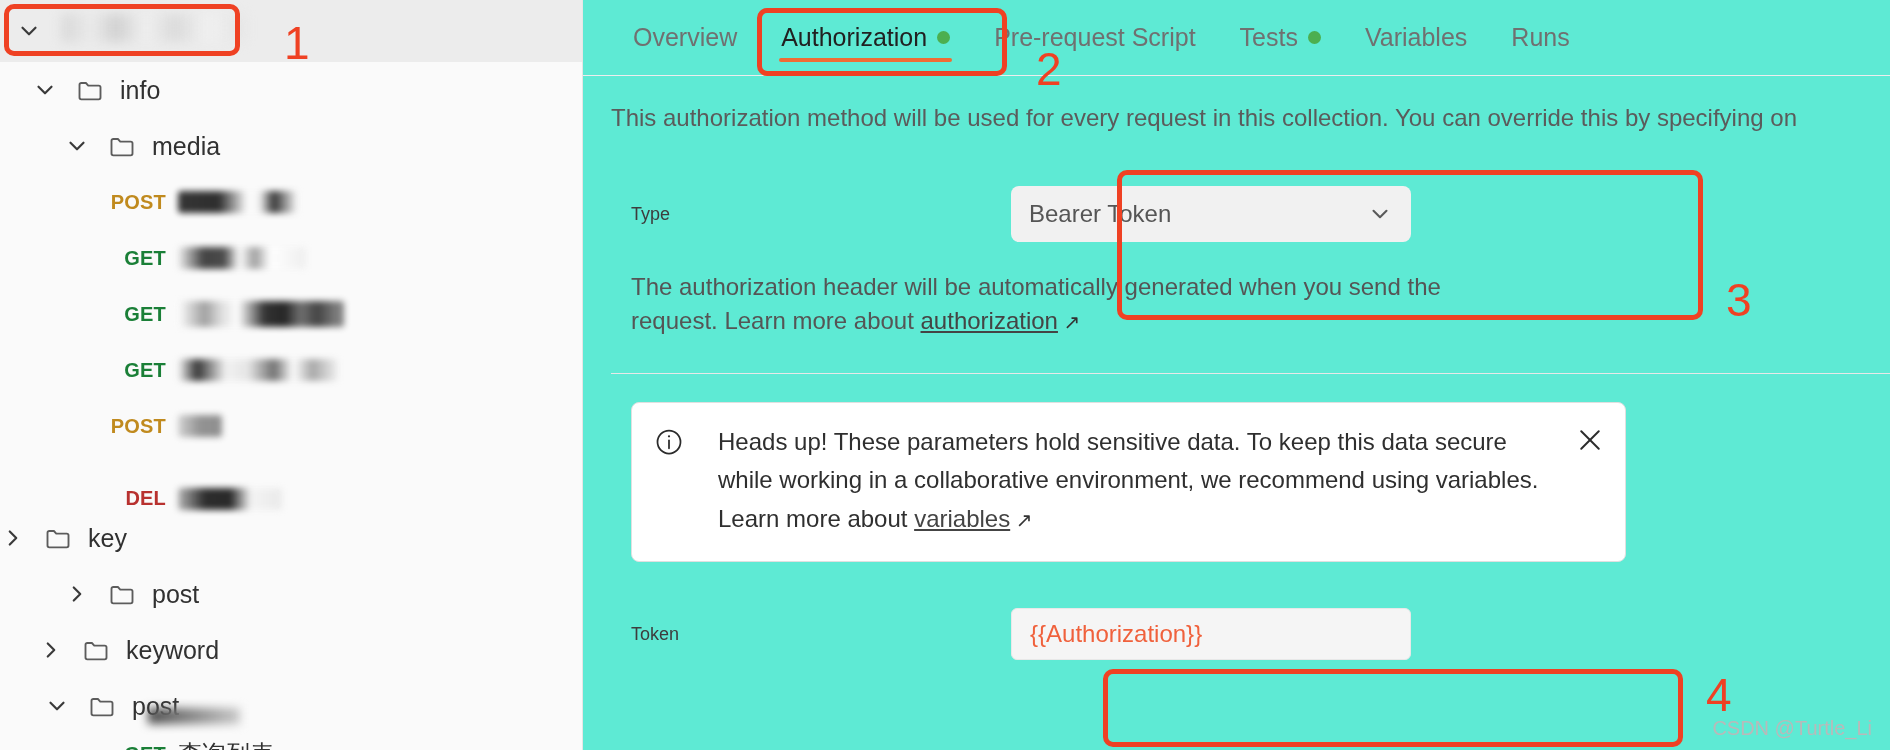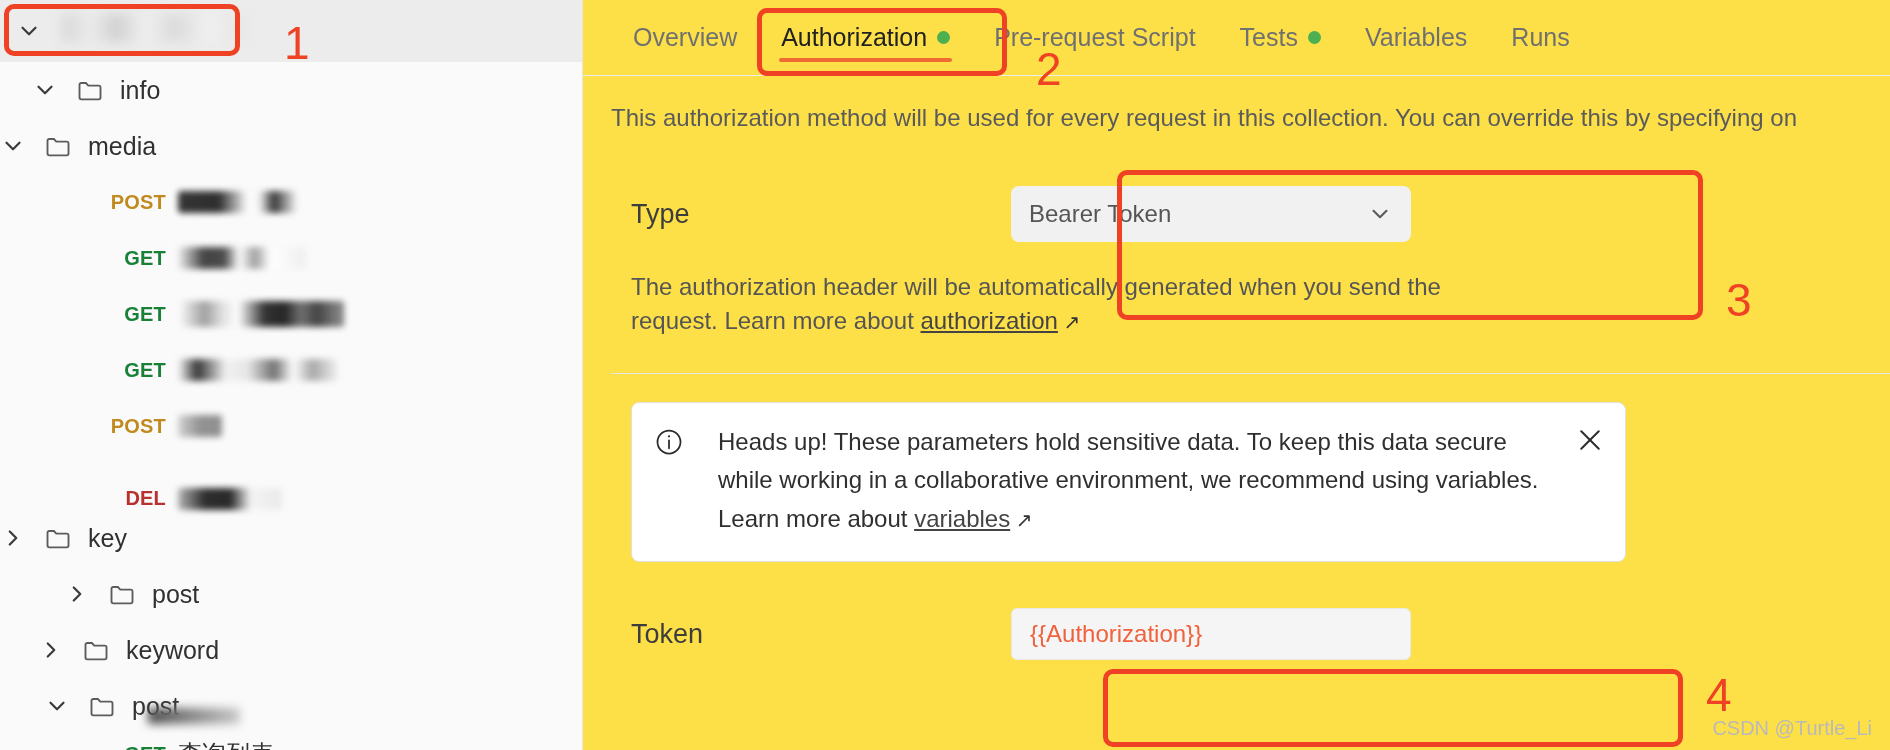--- a/index.html
+++ b/index.html
@@ -93,21 +93,21 @@
         rgba(215,215,215,0.85) 62%,
         rgba(248,248,248,0.4) 80%,
         rgba(225,225,225,0.7) 100%);
   }
 
   
   .main {
     flex: 1 1 auto;
     height: 750px;
     position: relative;
-    background: #fde047;
+    background: #5eead4;
     overflow: hidden;
   }
   .tabbar {
     height: 76px;
     display: flex;
     align-items: center;
     padding-left: 28px;
     gap: 0px;
     border-bottom: 1px solid #ededed;
     position: relative;
@@ -149,21 +149,21 @@
     white-space: nowrap;
     line-height: 1.35;
   }
 
   .row-type {
     display: flex;
     align-items: center;
     padding: 52px 0 0 48px;
   }
   .row-label {
-    font-size: 27px;
+    font-size: 18px;
     color: #3d3d3d;
     width: 380px;
     flex: 0 0 380px;
   }
   .select {
     width: 400px;
     height: 56px;
     background: #f1f1f1;
     border-radius: 8px;
     display: flex;
@@ -294,21 +294,21 @@
           </svg>
       </span>
       <span class="folder-ico" style="margin-left:18px;">
         <svg viewBox="0 0 24 24" fill="none" stroke="#5c5c5c" stroke-width="1.6" stroke-linecap="round" stroke-linejoin="round">
           <path d="M3 7.5A1.5 1.5 0 0 1 4.5 6h4l2 2.2h9A1.5 1.5 0 0 1 21 9.7v8.8A1.5 1.5 0 0 1 19.5 20h-15A1.5 1.5 0 0 1 3 18.5z"></path>
         </svg>
       </span>
       <span class="node-label">info</span>
     </div>
 
-    <div class="tree-row" style="">
+    <div class="tree-row" style="padding-left:64px;">
       <span class="chev">
         <svg viewBox="0 0 24 24" fill="none" stroke="#3a3a3a" stroke-width="2" stroke-linecap="round" stroke-linejoin="round">
             <path d="M6 9l6 6 6-6"></path>
           </svg>
       </span>
       <span class="folder-ico" style="margin-left:18px;">
         <svg viewBox="0 0 24 24" fill="none" stroke="#5c5c5c" stroke-width="1.6" stroke-linecap="round" stroke-linejoin="round">
           <path d="M3 7.5A1.5 1.5 0 0 1 4.5 6h4l2 2.2h9A1.5 1.5 0 0 1 21 9.7v8.8A1.5 1.5 0 0 1 19.5 20h-15A1.5 1.5 0 0 1 3 18.5z"></path>
         </svg>
       </span>

